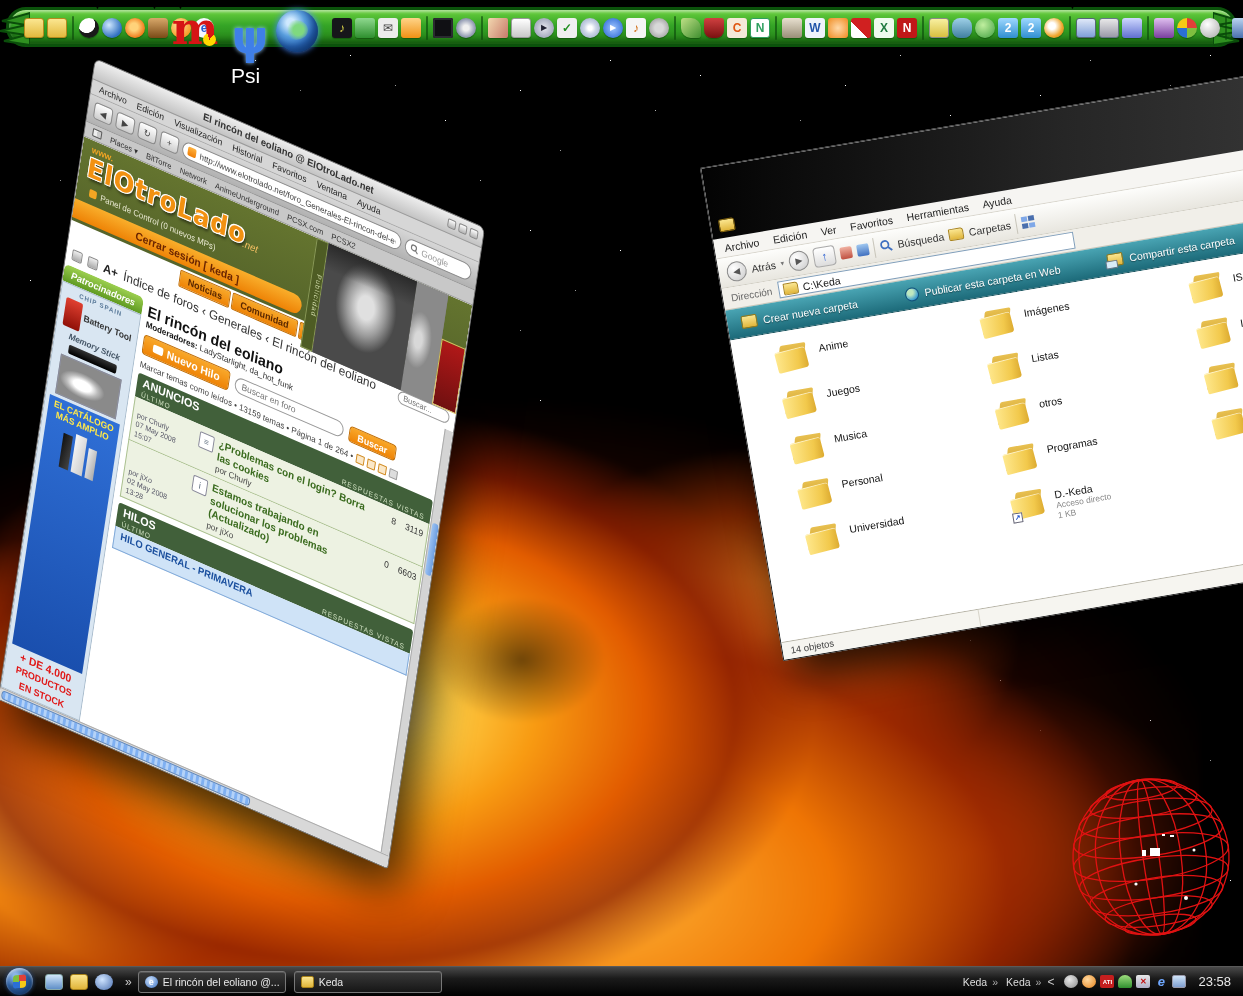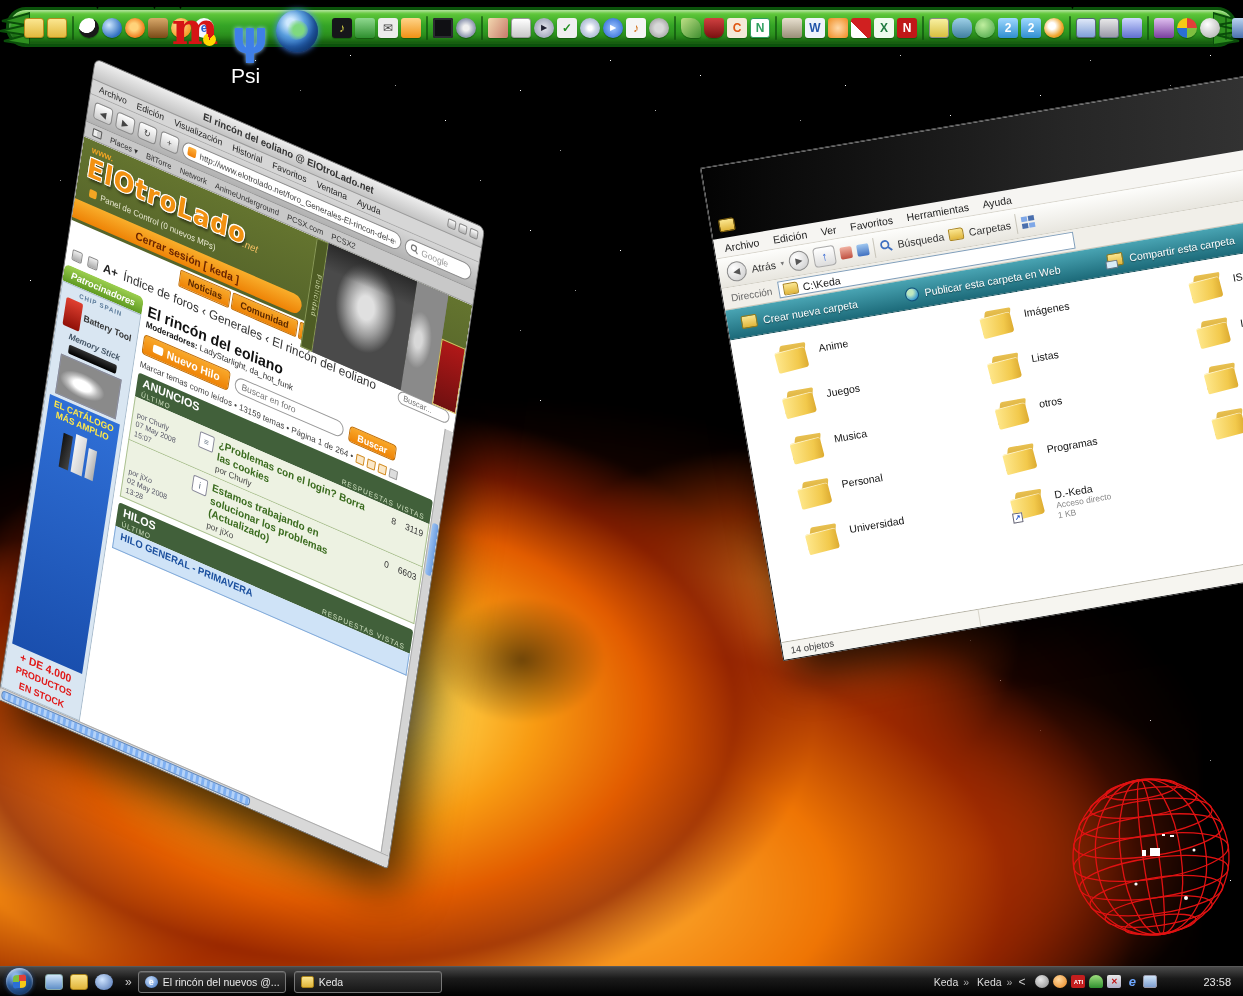--- a/index.html
+++ b/index.html
@@ -240,21 +240,21 @@
   .taskbtn{width:148px;height:22px;border:1px solid #777;border-radius:3px;display:flex;align-items:center;gap:5px;
     padding:0 6px;background:linear-gradient(#3a3a3a,#161616);color:#e8e8e8;font-size:10.5px;
     box-shadow:inset 0 1px 0 rgba(255,255,255,.15);}
   .tb-ic{width:13px;height:12px;flex:0 0 auto;display:flex;align-items:center;justify-content:center;
     font-size:9px;border-radius:2px;}
   .tb-label{white-space:nowrap;overflow:hidden;}
   .tb-spacer{flex:1;}
   .tray-toolbars{display:flex;align-items:center;gap:8px;color:#ddd;font-size:10.5px;flex:0 0 auto;}
   .trayicons{display:flex;align-items:center;gap:4px;flex:0 0 auto;padding:0 4px;}
   .ticon{width:14px;height:13px;display:flex;align-items:center;justify-content:center;font-size:8px;border-radius:2px;line-height:1;}
-  .clock{color:#e8e8e8;font-size:11px;padding:0 6px 0 2px;flex:0 0 auto;margin-left:34px;}
+  .clock{color:#e8e8e8;font-size:13px;padding:0 6px 0 2px;flex:0 0 auto;}
 </style>
 </head>
 <body>
 
 <div class="screen" data-name="desktop">
   <div class="stars" data-name="starfield"></div>
   <div class="fire" data-name="fire-background"></div>
 
   <div class="dock" data-name="dock-bar">
     <div class="dock-bar" data-name="dock-bar-background"></div>
@@ -711,21 +711,21 @@
     </div>
     <div class="qlrow" data-name="quick-launch">
         <span class="ql" data-name="show-desktop-icon" style="background:linear-gradient(#cfe4f8,#5f8fc8);border:1px solid #8aa"></span>
         <span class="ql" data-name="folder-icon" style="background:linear-gradient(#fbe690,#e0b53a);border:1px solid #a8821a"></span>
         <span class="ql" data-name="browser-globe-icon" style="background:radial-gradient(circle at 40% 35%,#cfe4ff,#4a6fae);border-radius:50%"></span>
       </div>
     <span class="chev" data-name="quick-launch-chevron">»</span>
     <div class="taskbtns" data-name="task-buttons">
         <span class="taskbtn" data-name="task-button">
         <span class="tb-ic" data-name="internet-explorer-icon" style="background:radial-gradient(circle at 40% 35%,#cfe4ff,#3a6fc0);border-radius:50%;color:#fff;font-weight:700">e</span>
-        <span class="tb-label">El rincón del nuevos @...</span>
+        <span class="tb-label">El rincón del eoliano @...</span>
       </span>
         <span class="taskbtn" data-name="task-button">
         <span class="tb-ic" data-name="folder-icon" style="background:linear-gradient(#fbe690,#e0b53a);border:1px solid #a8821a"></span>
         <span class="tb-label">Keda</span>
       </span>
       </div>
     <span class="tb-spacer" data-name="taskbar-spacer"></span>
     <div class="tray-toolbars" data-name="desktop-toolbars">
         <span data-name="toolbar-item" style="display:flex;gap:5px;align-items:center;">
         <span>Keda</span>

